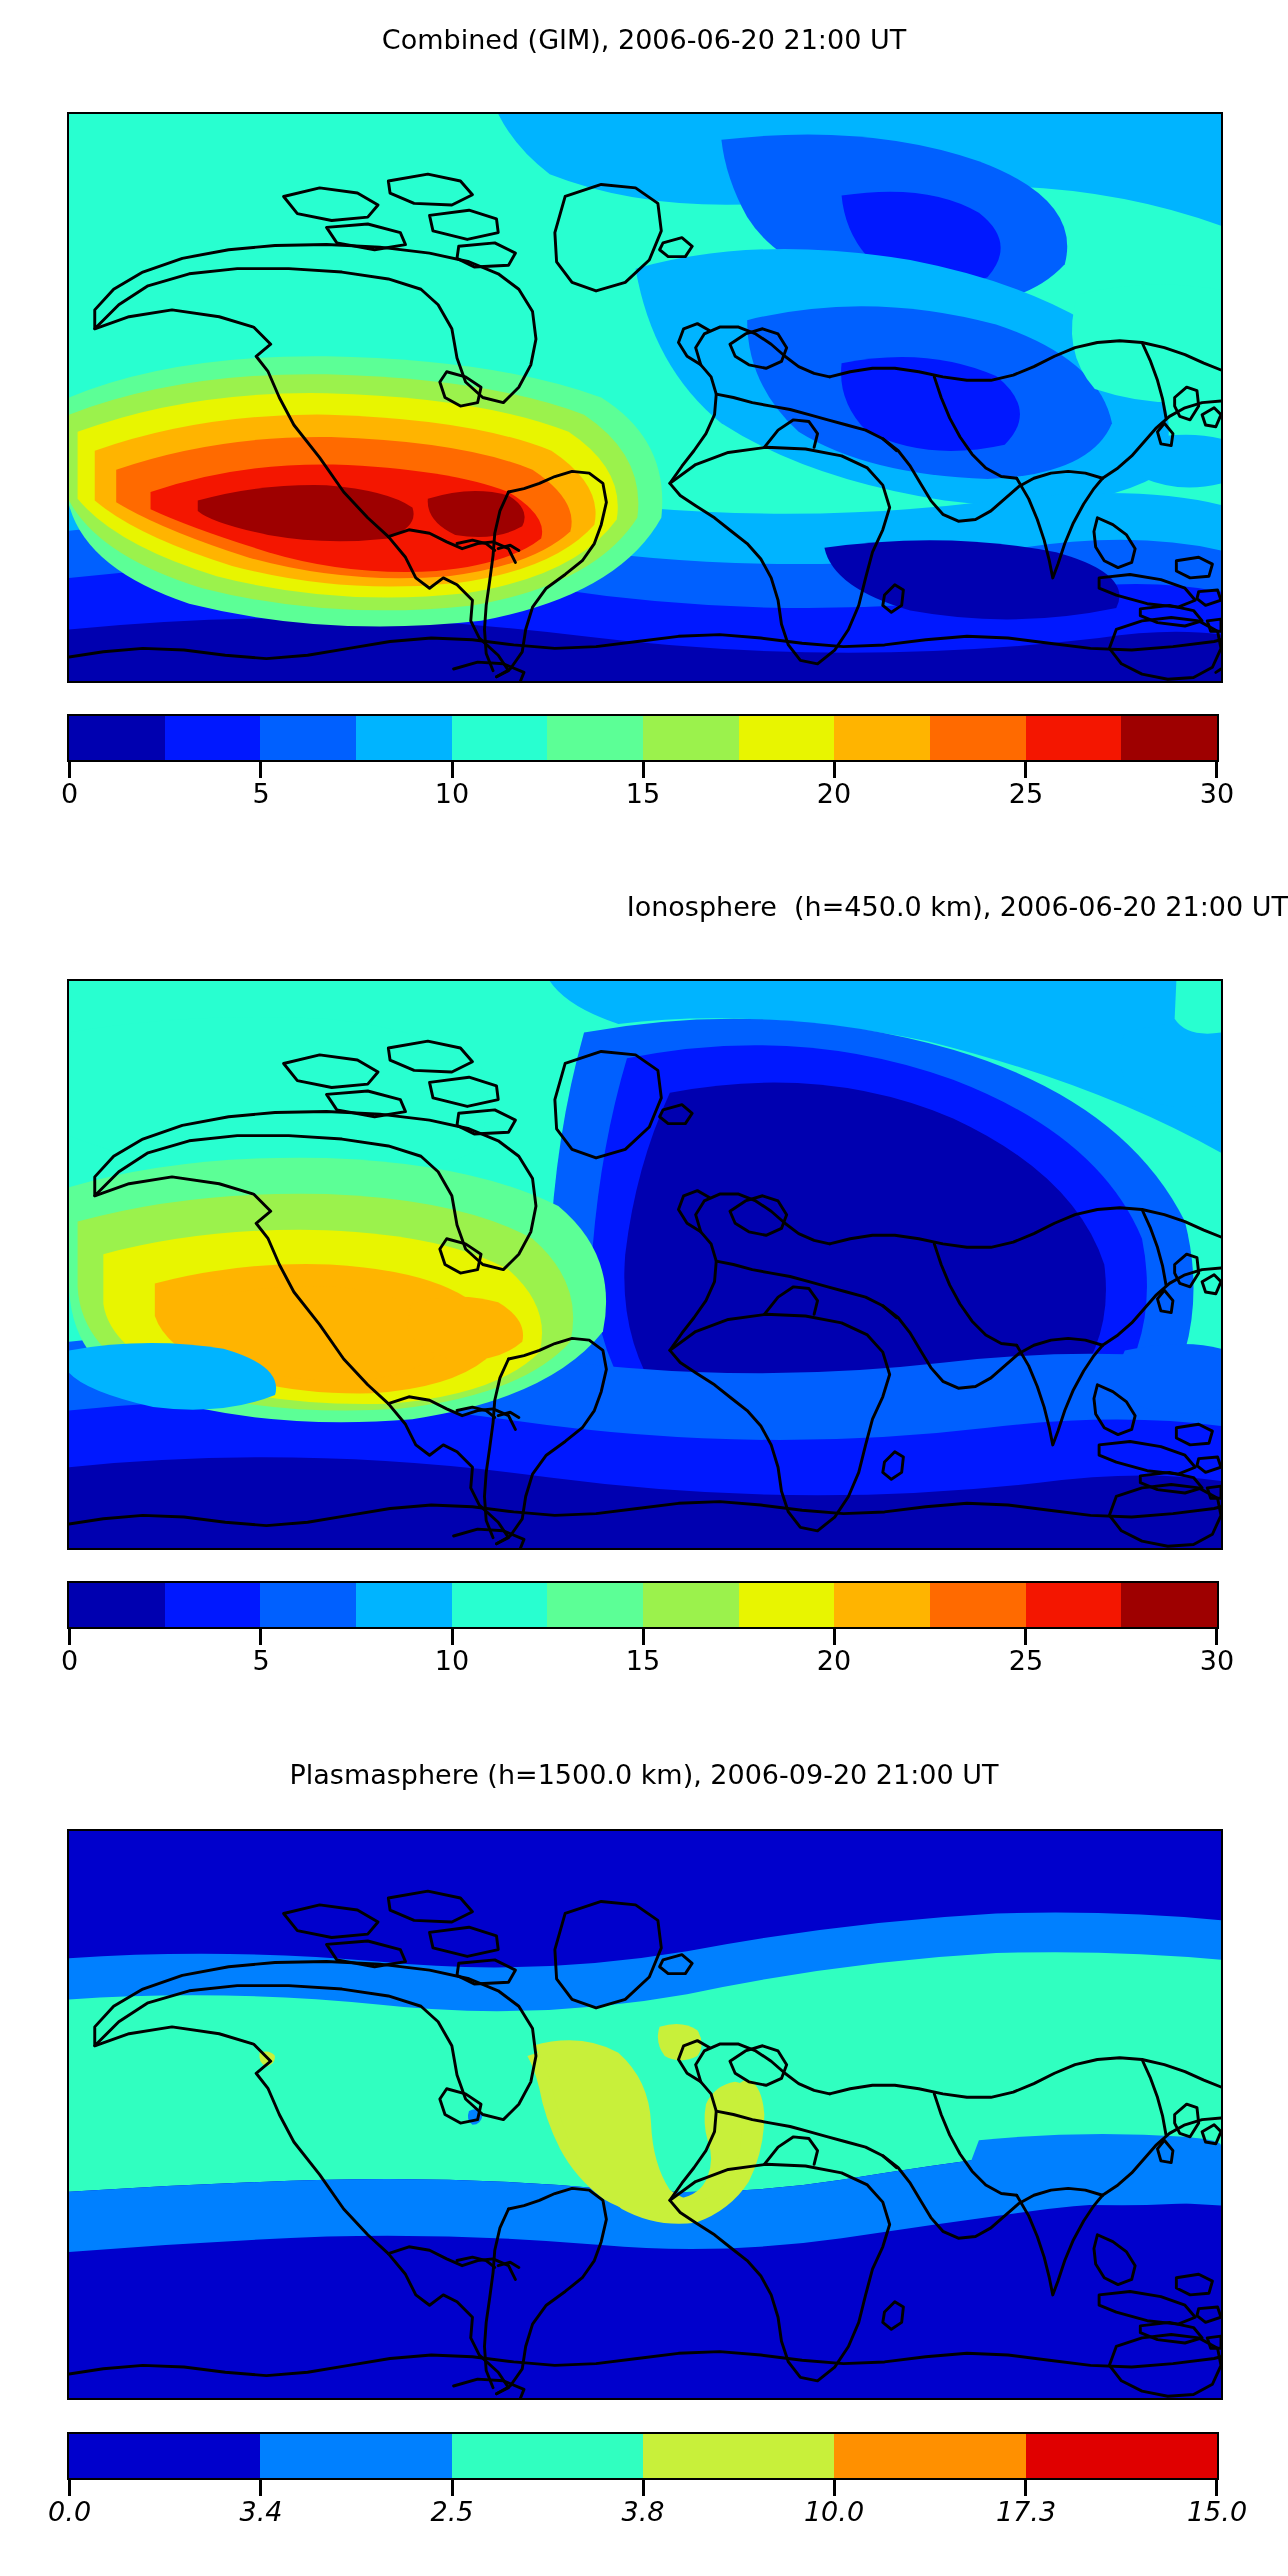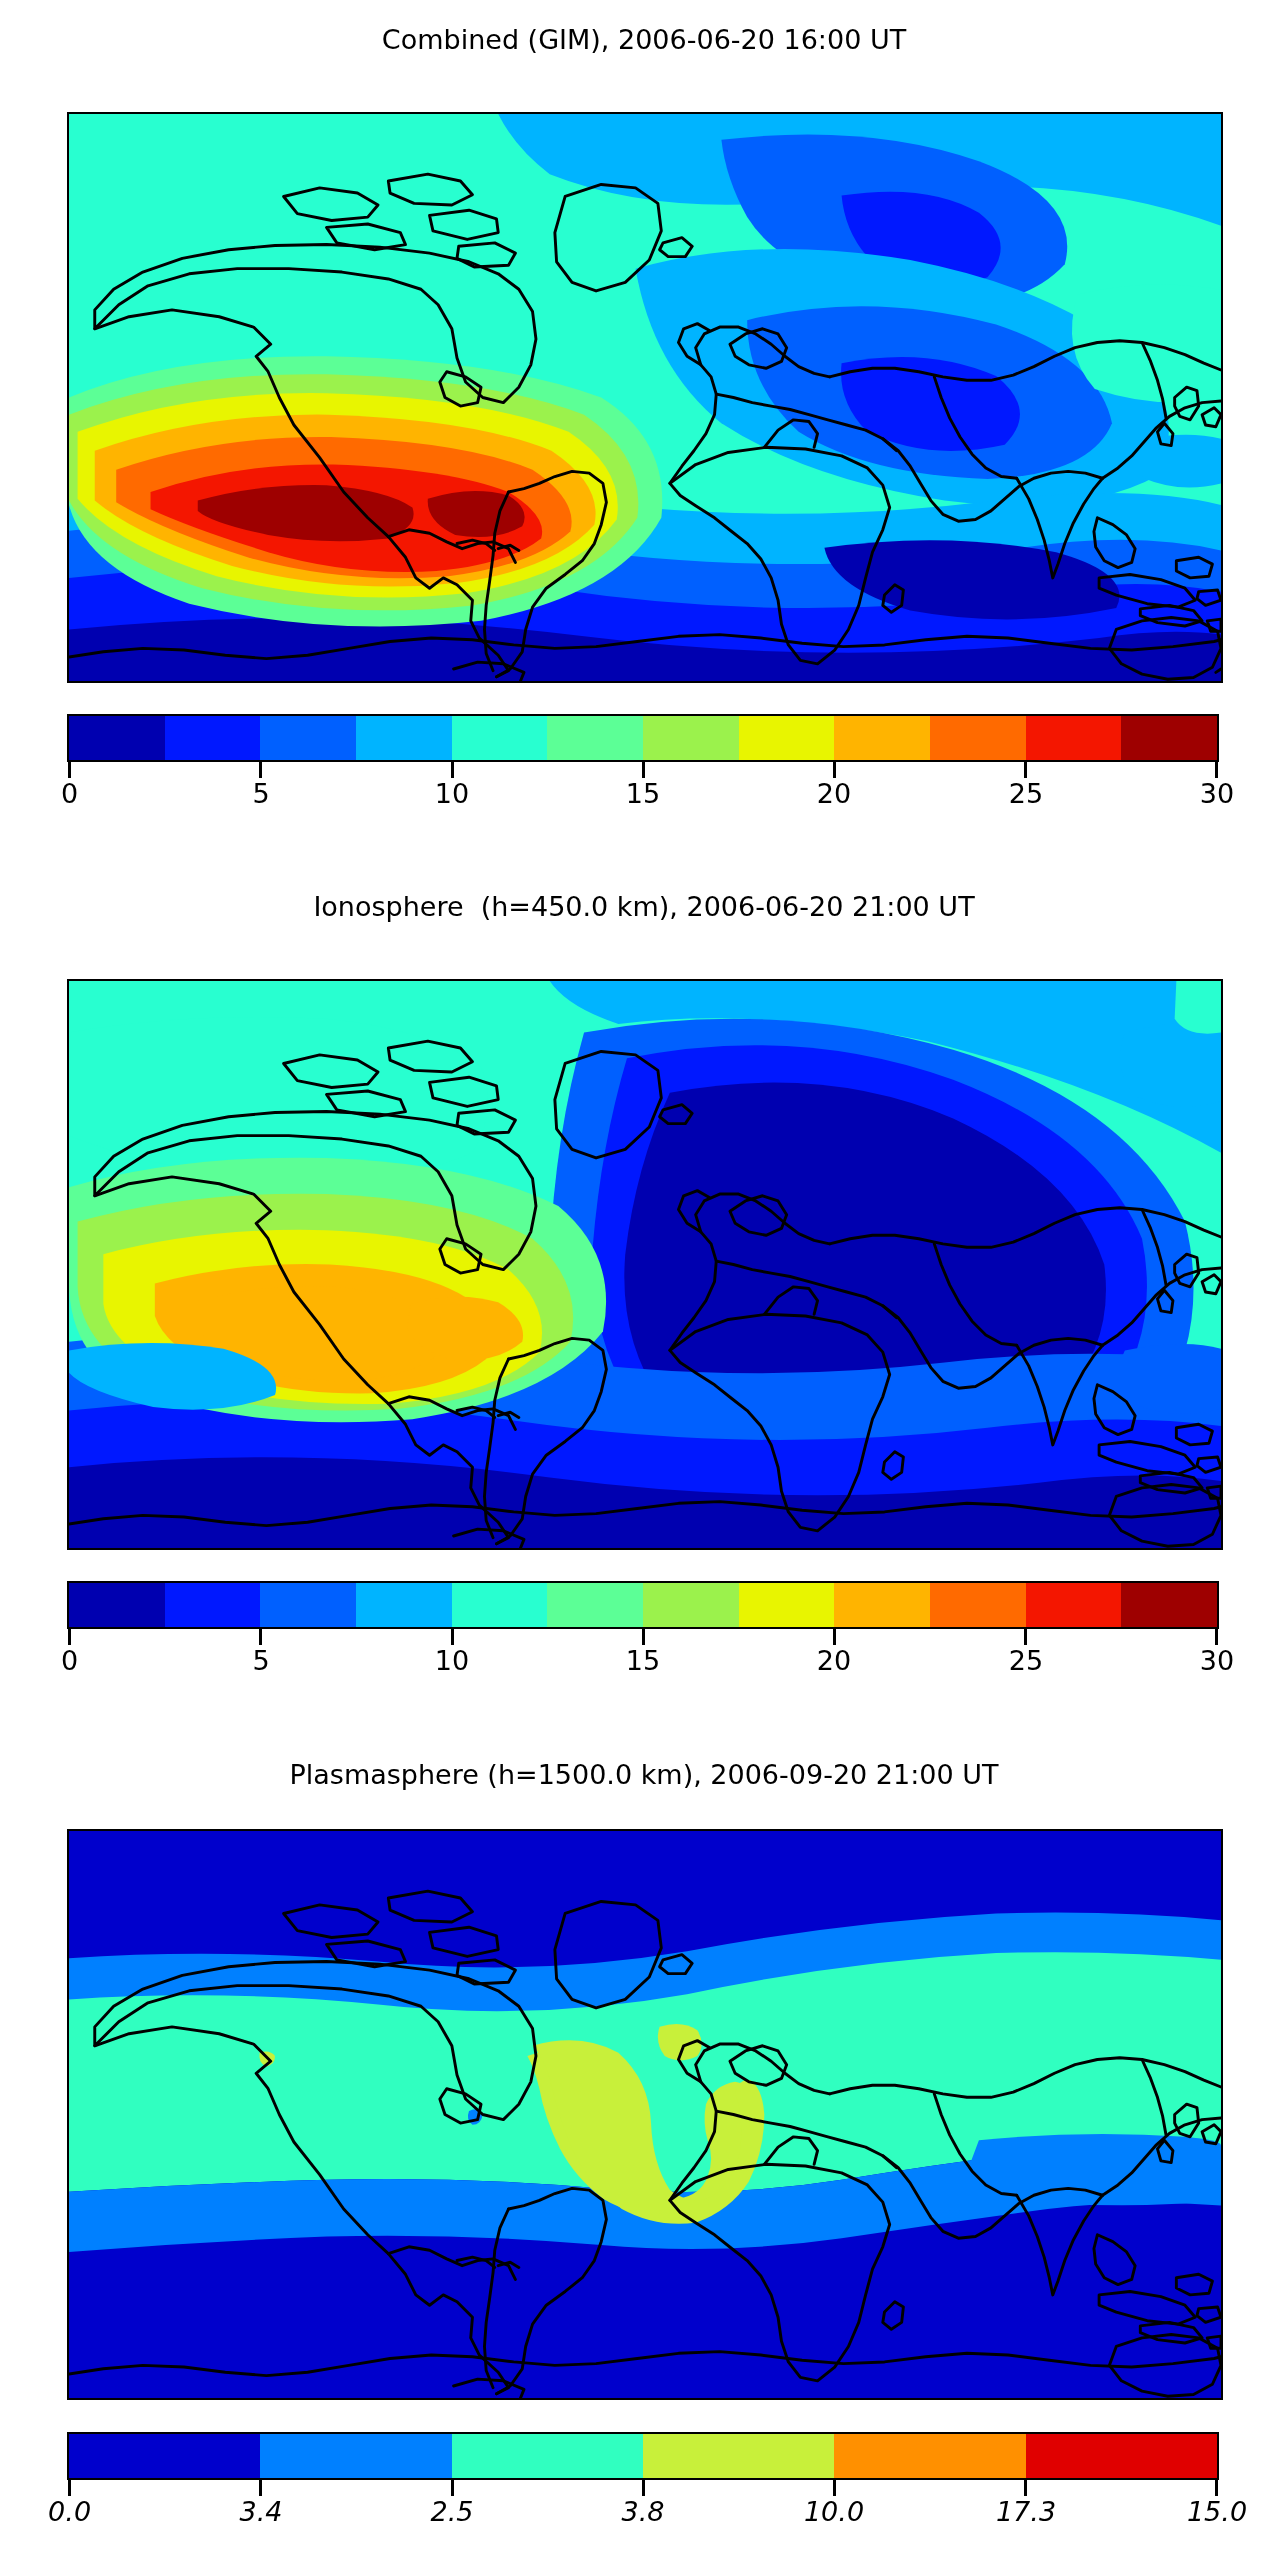--- a/index.html
+++ b/index.html
@@ -34,21 +34,21 @@
     font-size:27px;color:#000000;white-space:nowrap;
     font-family:"DejaVu Sans",sans-serif;
   }
 </style>
 </head>
 <body>
 
 <div class="figure">
 
   <div class="panel" style="top:0;">
-    <div class="panel-title" style="top:24px;">Combined (GIM), 2006-06-20 16:00 UT</div>
+    <div class="panel-title" style="top:24px;">Combined (GIM), 2006-06-20 21:00 UT</div>
 
     <div class="map-frame" style="top:112px;">
       <div class="map-canvas">
         <svg viewBox="0 0 1342 660" preserveAspectRatio="none">
           <defs>
             <clipPath id="clipA">
                 <rect x="0" y="0" width="1342" height="660"></rect>
               </clipPath>
           </defs>
           <g clip-path="url(#clipA)">
@@ -173,21 +173,21 @@
           <div class="lb" style="left: 385px;">10</div>
           <div class="lb" style="left: 576px;">15</div>
           <div class="lb" style="left: 767px;">20</div>
           <div class="lb" style="left: 959px;">25</div>
           <div class="lb" style="left: 1150px;">30</div>
         </div>
     </div>
   </div>
 
   <div class="panel" style="top:867px;">
-    <div class="panel-title" style="top:24px;">Ionosphere  (h=450.0 km), 2006-06-20 21:00 UT</div>
+    <div class="panel-title" style="top:24px;text-align:right;">Ionosphere  (h=450.0 km), 2006-06-20 21:00 UT</div>
 
     <div class="map-frame" style="top:112px;">
       <div class="map-canvas">
         <svg viewBox="0 0 1342 660" preserveAspectRatio="none">
           <defs>
               <clipPath id="clipB">
                 <rect x="0" y="0" width="1342" height="660"></rect>
               </clipPath>
             </defs>
           <g clip-path="url(#clipB)">

